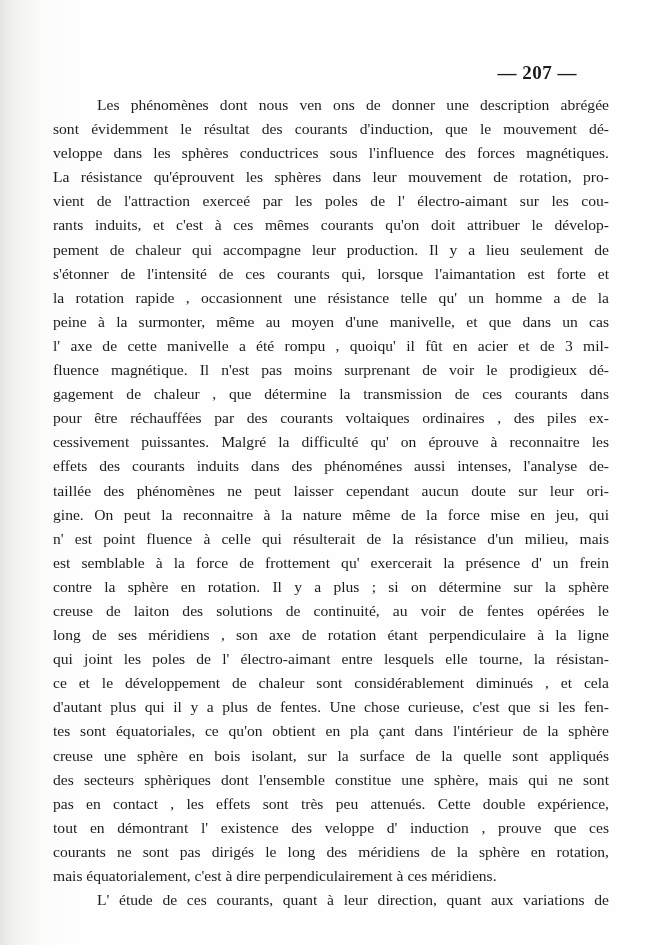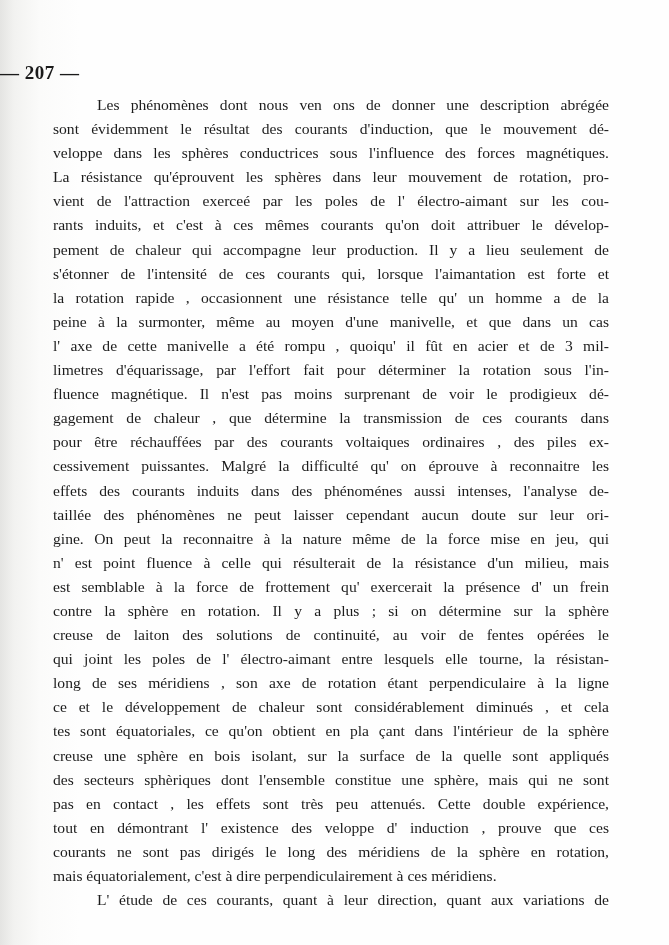--- a/index.html
+++ b/index.html
@@ -7,21 +7,21 @@
       width: 669px; height: 945px; overflow: hidden;
       background: #fdfdfc;
       position: relative;
     }
     .page {
       position: absolute; left: 0; top: 0; width: 669px; height: 945px;
       background: linear-gradient(to right, #e4e4e2 0px, #f2f2f0 14px, #fbfbfa 40px, #fefefe 80px, #fefefe 100%);
     }
     .page-number {
       position: absolute; top: 62px; left: 0; width: 577px;
-      text-align: left;
+      text-align: right;
       font-family: "Liberation Serif", serif;
       font-size: 19px; font-weight: bold; color: #1a1a1a;
       letter-spacing: 0.5px;
     }
     .body-text {
       position: absolute; top: 93px; left: 53px; width: 556px;
       font-family: "Liberation Serif", serif;
       font-size: 15.6px; line-height: 24.1px; color: #1c1c1c;
     }
     .line {
@@ -42,35 +42,35 @@
     <span class="line">sont évidemment le résultat des courants d'induction, que le mouvement dé-</span>
     <span class="line">veloppe dans les sphères conductrices sous l'influence des forces magnétiques.</span>
     <span class="line">La résistance qu'éprouvent les sphères dans leur mouvement de rotation, pro-</span>
     <span class="line">vient de l'attraction exerceé par les poles de l' électro-aimant sur les cou-</span>
     <span class="line">rants induits, et c'est à ces mêmes courants qu'on doit attribuer le dévelop-</span>
     <span class="line">pement de chaleur qui accompagne leur production. Il y a lieu seulement de</span>
     <span class="line">s'étonner de l'intensité de ces courants qui, lorsque l'aimantation est forte et</span>
     <span class="line">la rotation rapide , occasionnent une résistance telle qu' un homme a de la</span>
     <span class="line">peine à la surmonter, même au moyen d'une manivelle, et que dans un cas</span>
     <span class="line">l' axe de cette manivelle a été rompu , quoiqu' il fût en acier et de 3 mil-</span>
-    <span class="line">limetres d'équarissage, par l'effort fait pour déterminer la rotation sous l'in-</span>
     <span class="line">fluence magnétique. Il n'est pas moins surprenant de voir le prodigieux dé-</span>
     <span class="line">gagement de chaleur , que détermine la transmission de ces courants dans</span>
     <span class="line">pour être réchauffées par des courants voltaiques ordinaires , des piles ex-</span>
     <span class="line">cessivement puissantes. Malgré la difficulté qu' on éprouve à reconnaitre les</span>
     <span class="line">effets des courants induits dans des phénoménes aussi intenses, l'analyse de-</span>
     <span class="line">taillée des phénomènes ne peut laisser cependant aucun doute sur leur ori-</span>
     <span class="line">gine. On peut la reconnaitre à la nature même de la force mise en jeu, qui</span>
     <span class="line">n' est point fluence à celle qui résulterait de la résistance d'un milieu, mais</span>
     <span class="line">est semblable à la force de frottement qu' exercerait la présence d' un frein</span>
     <span class="line">contre la sphère en rotation. Il y a plus ; si on détermine sur la sphère</span>
     <span class="line">creuse de laiton des solutions de continuité, au voir de fentes opérées le</span>
+    <span class="line">long de ses méridiens , son axe de rotation étant perpendiculaire à la ligne</span>
     <span class="line">qui joint les poles de l' électro-aimant entre lesquels elle tourne, la résistan-</span>
-    <span class="line">long de ses méridiens , son axe de rotation étant perpendiculaire à la ligne</span>
     <span class="line">ce et le développement de chaleur sont considérablement diminués , et cela</span>
+    <span class="line">d'autant plus qui il y a plus de fentes. Une chose curieuse, c'est que si les fen-</span>
     <span class="line">tes sont équatoriales, ce qu'on obtient en pla çant dans l'intérieur de la sphère</span>
     <span class="line">creuse une sphère en bois isolant, sur la surface de la quelle sont appliqués</span>
     <span class="line">des secteurs sphèriques dont l'ensemble constitue une sphère, mais qui ne sont</span>
     <span class="line">pas en contact , les effets sont très peu attenués. Cette double expérience,</span>
     <span class="line">tout en démontrant l' existence des veloppe d' induction , prouve que ces</span>
     <span class="line">courants ne sont pas dirigés le long des méridiens de la sphère en rotation,</span>
     <span class="line last">mais équatorialement, c'est à dire perpendiculairement à ces méridiens.</span>
     <span class="line indent">L' étude de ces courants, quant à leur direction, quant aux variations de</span>
   </div>
 </div>

